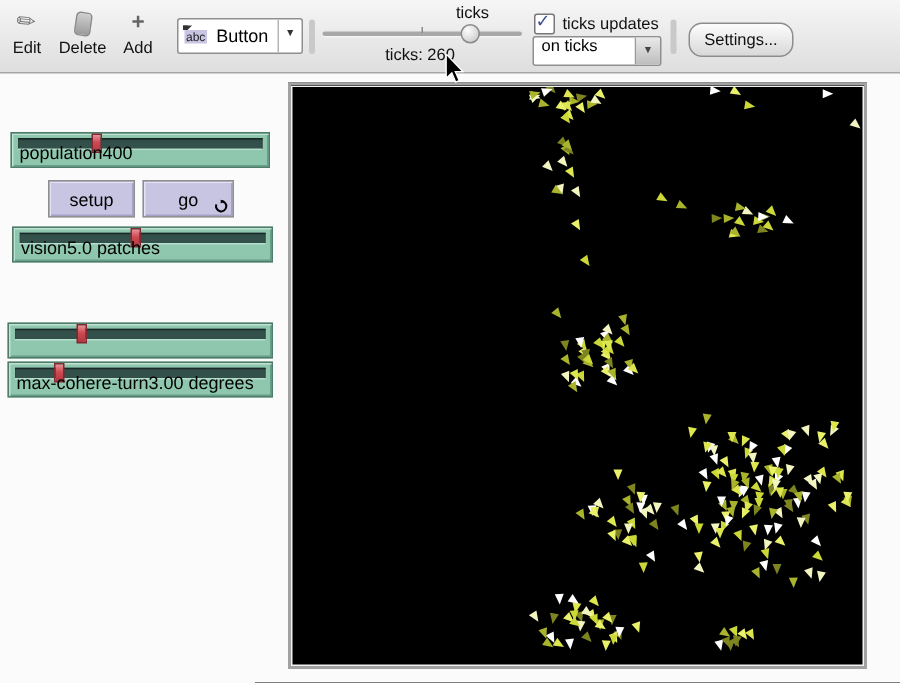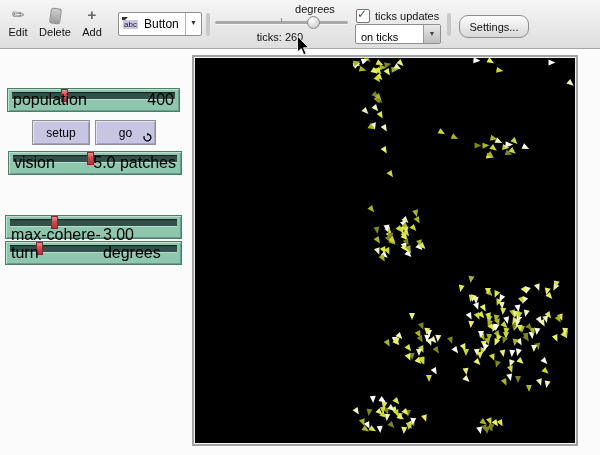--- a/index.html
+++ b/index.html
@@ -33,38 +33,38 @@
   .speed-thumb{position:absolute;top:-5px;width:13px;height:13px;border-radius:50%;
     background:radial-gradient(circle at 35% 30%,#fdfdfd,#c2c2c2);border:1px solid #898989;box-sizing:border-box;}
   .faster-label{position:absolute;left:270px;top:3px;width:90px;text-align:center;font-size:11px;color:#111;}
   .ticks-label{position:absolute;left:215px;top:31px;width:130px;text-align:center;font-size:11px;color:#111;}
 
   .vu-row{position:absolute;left:356px;top:8px;height:15px;display:flex;align-items:center;font-size:11px;color:#111;}
   .checkbox{width:12px;height:12px;background:#fff;border:1px solid #777;border-radius:2px;
     margin-right:5px;position:relative;}
   .checkbox .chk{position:absolute;left:0px;top:-3px;font-size:12px;font-weight:bold;color:#3d4f93;}
   .mode-dd{position:absolute;left:355px;top:24px;width:84px;height:18px;background:#fff;
-    border:1px solid #8f8f8f;border-radius:2px;font-size:11px;display:flex;align-items:flex-end;}
+    border:1px solid #8f8f8f;border-radius:2px;font-size:11px;display:flex;align-items:flex-start;}
   .mode-dd .mval{flex:1;padding-left:5px;}
   .mode-dd .mbtn{width:16px;align-self:stretch;background:linear-gradient(#e9e9e9,#bdbdbd);
     border-left:1px solid #9a9a9a;border-radius:0 1px 1px 0;text-align:center;font-size:7px;line-height:17px;color:#444;}
 
   .settings-btn{position:absolute;left:459px;top:15px;width:68px;height:21px;border-radius:9px;
     background:linear-gradient(#fdfdfd,#d8d8d8);border:1px solid #8d8d8d;font-size:11px;color:#111;
     display:flex;align-items:center;justify-content:center;}
 
   
   .nl-slider{position:absolute;height:24px;background:#8ec6ae;border:1px solid #4f7d6a;
     box-shadow:inset 1px 1px 0 #bfe2d2, inset -1px -1px 0 #679e89;box-sizing:border-box;}
   .nl-groove{position:absolute;left:4px;right:4px;top:3px;height:7px;background:#33504a;
     box-shadow:inset 0 1px 1px rgba(0,0,0,.6), 0 1px 0 rgba(220,245,235,.5);}
   .nl-thumb{position:absolute;top:-3px;width:7px;height:13px;background:linear-gradient(#e89098,#cf4a52 45%,#b03840);
     border:1px solid #7e2a30;box-sizing:border-box;}
-  .nl-srow{position:absolute;left:5px;right:5px;bottom:2px;display:flex;justify-content:space-between;
-    font-size:16px;color:#000;}
+  .nl-srow{position:absolute;left:5px;right:5px;bottom:2px;display:flex;
+    font-size:12px;color:#000;}
 
   .nl-button{position:absolute;height:25px;background:#c8c5e3;border:1px solid #8f8f8f;
     box-shadow:inset 1px 1px 0 #e4e2f3, inset -1px -1px 0 #a5a1c6;box-sizing:border-box;
     font-size:12px;color:#000;display:flex;align-items:center;justify-content:center;}
   .forever{position:absolute;right:3px;bottom:2px;}
 
   
   .view-frame{position:absolute;left:192px;top:55px;width:382px;height:387px;background:#000;
     border:2px solid #a2a2a2;box-shadow:inset 0 0 0 1px #f2f2f2;}
   .view-inner{position:absolute;inset:1px;overflow:hidden;}
@@ -96,21 +96,21 @@
     </div>
 
     <div class="chooser">
       <span class="abc">abc</span>
       <span class="cval">Button</span>
       <span class="carr">▼</span>
     </div>
 
     <div class="vsep" style="left:206px;"></div>
 
-    <div class="faster-label">degrees</div>
+    <div class="faster-label">ticks</div>
     <div class="speed-track">
       <div class="speed-detent"></div>
       <div class="speed-thumb" style="left: calc(77% - 10px);"></div>
     </div>
     <div class="ticks-label">ticks: 260</div>
 
     <div class="vu-row">
       <span class="checkbox">
           <span class="chk">✓</span>
         </span>

